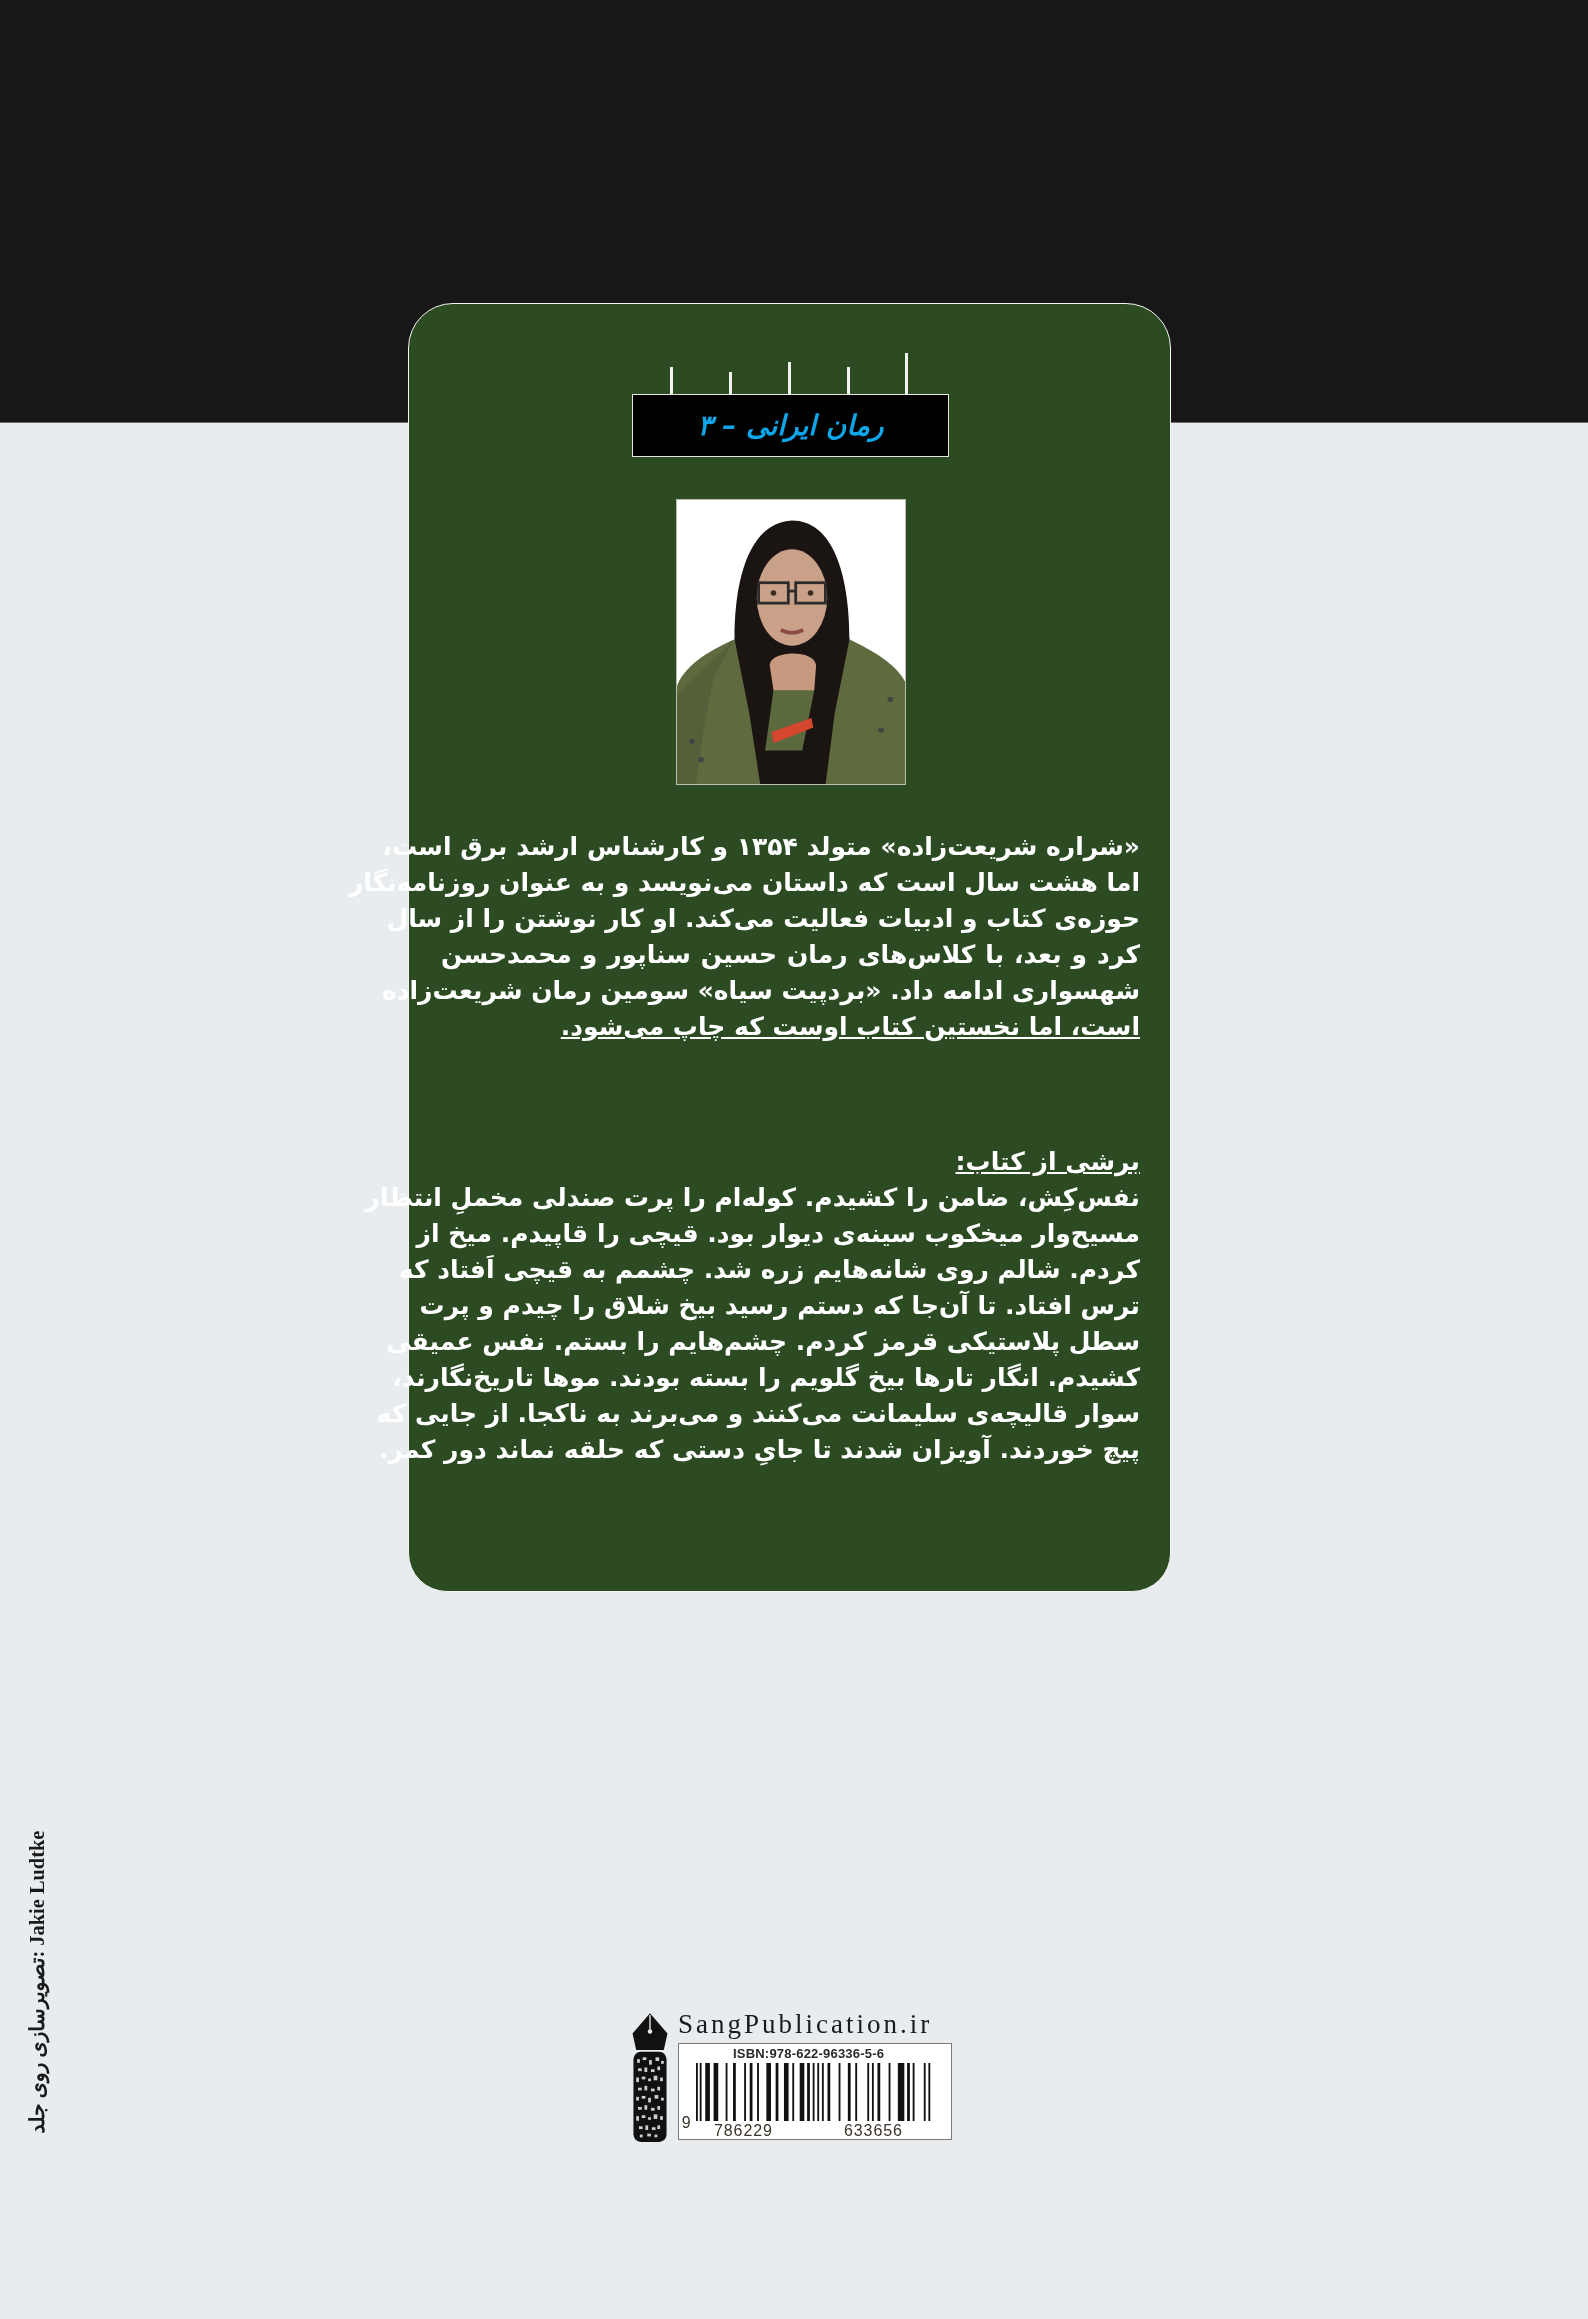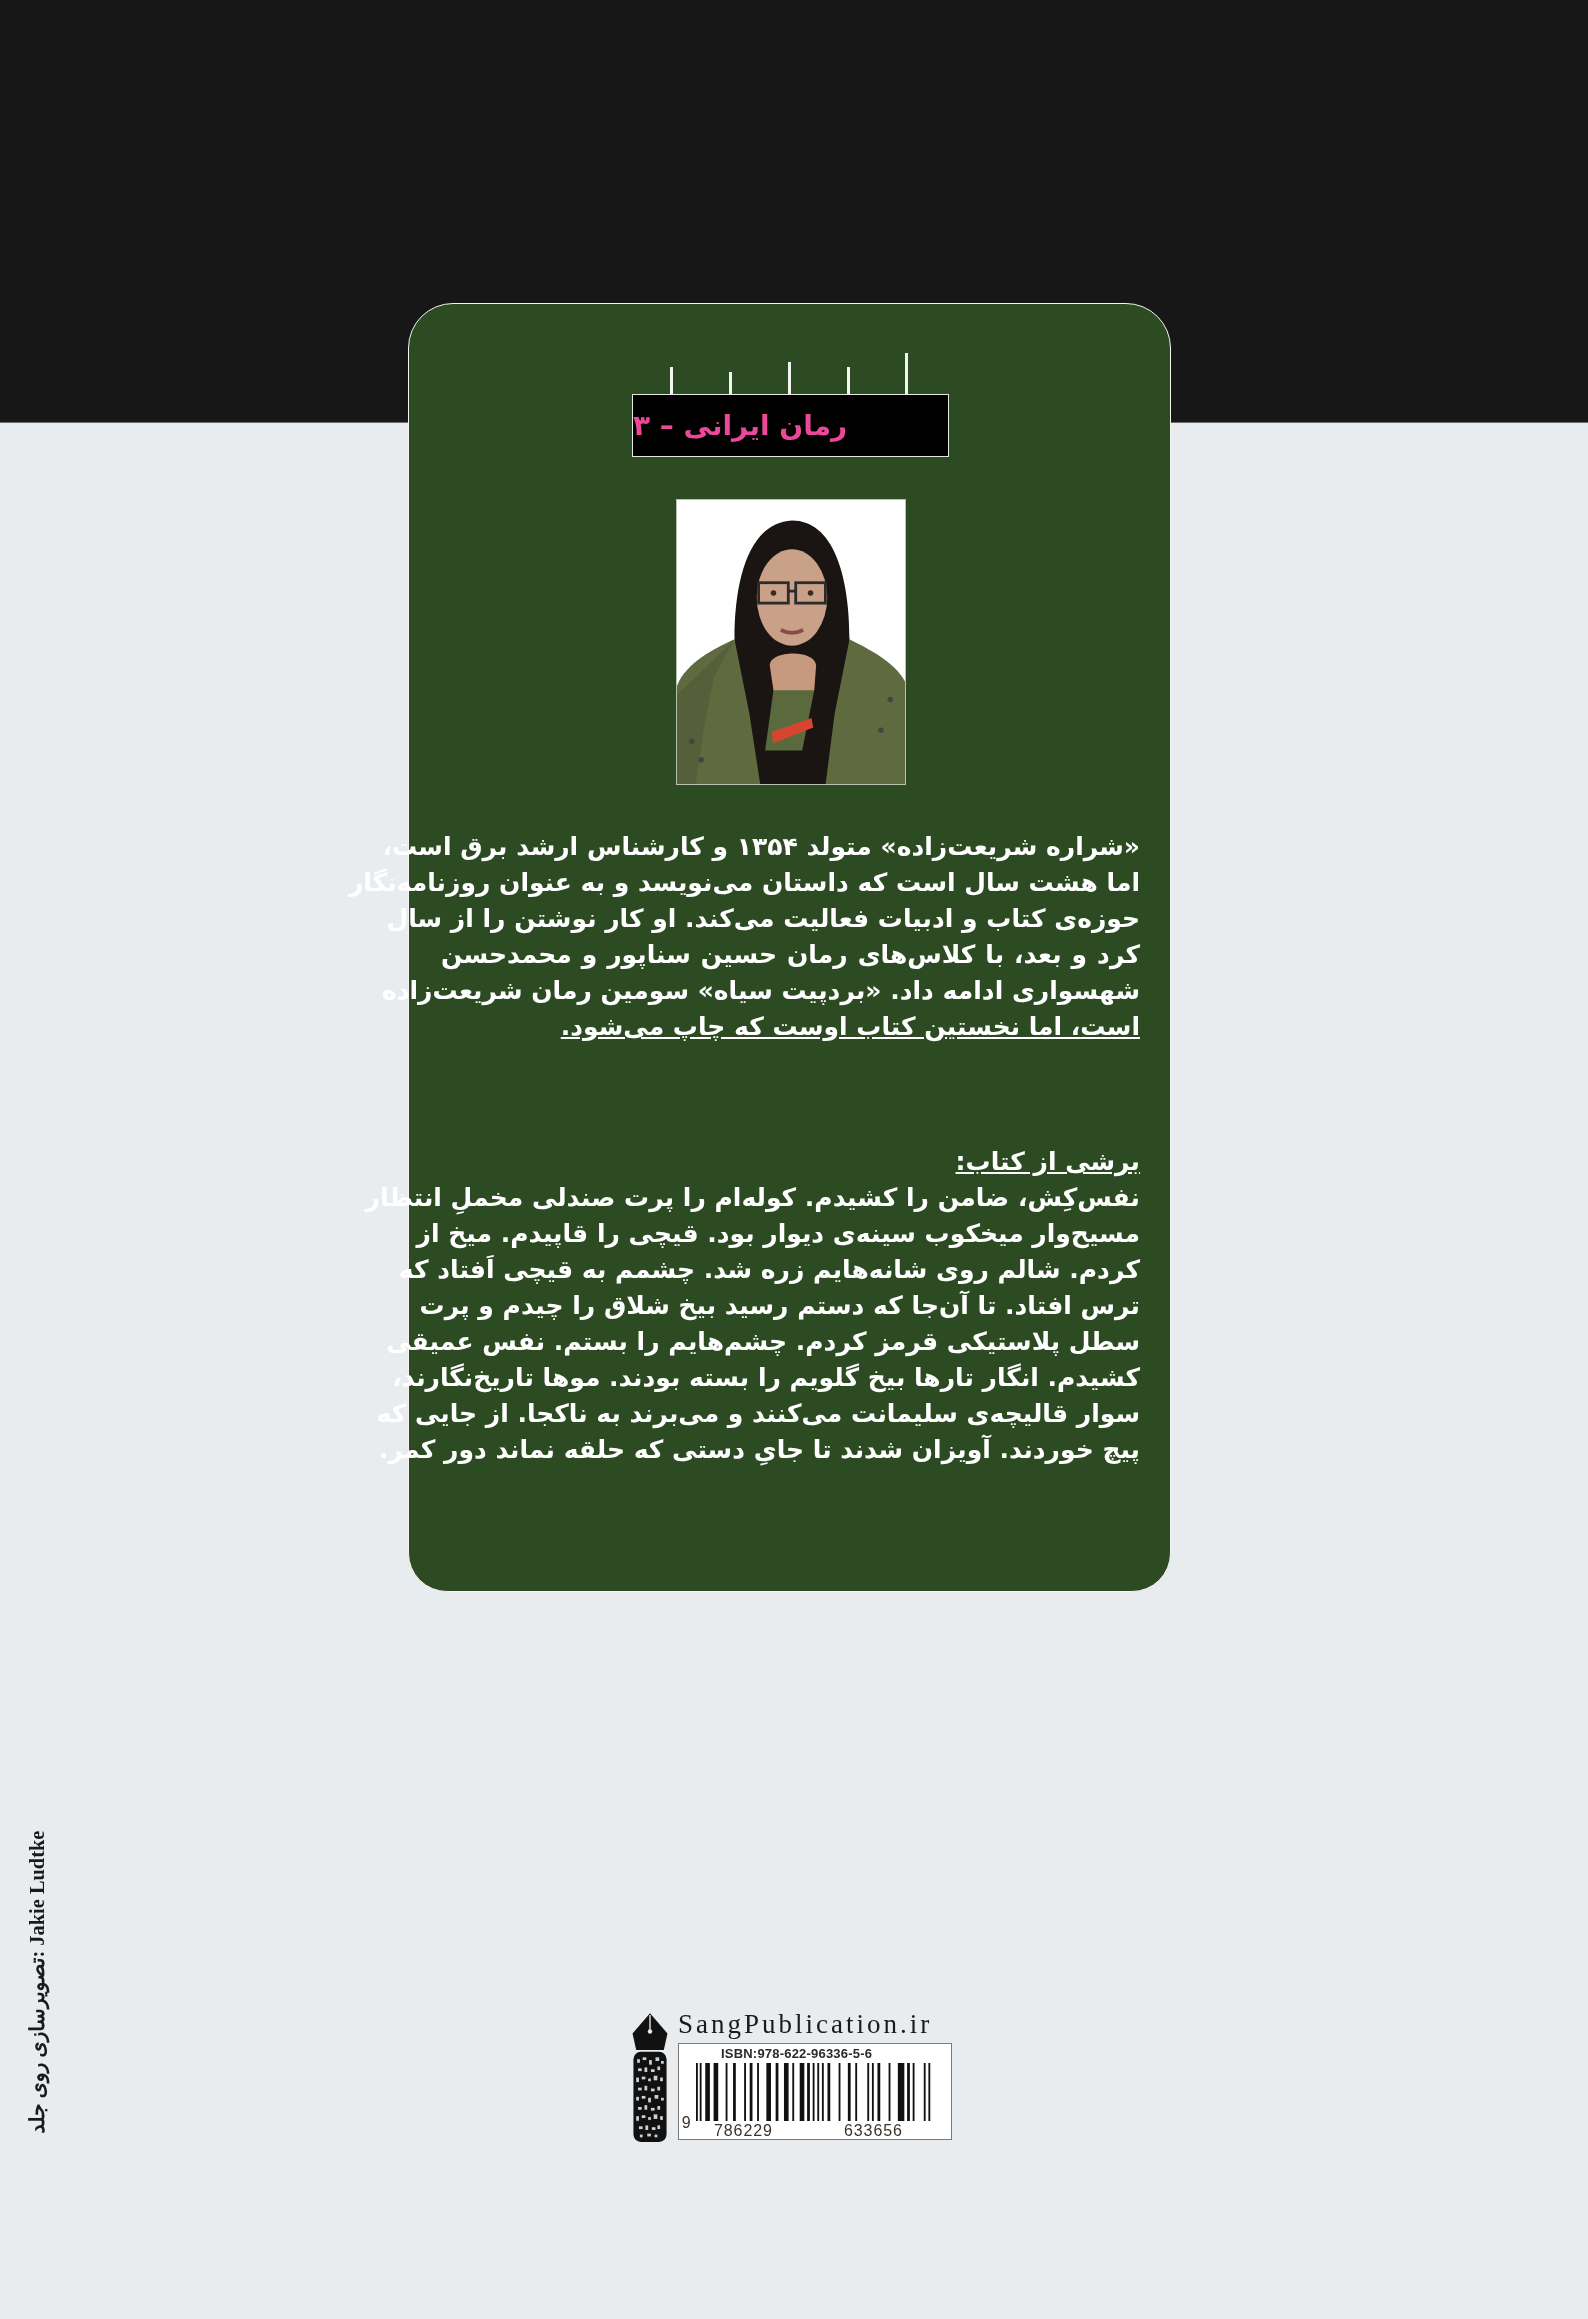--- a/index.html
+++ b/index.html
@@ -20,23 +20,24 @@
   .tick {
     position: absolute; width: 2.8px; background: #f2f2ee;
   }
   .tick::after {
     content: ""; position: absolute; left: 0; width: 2.8px; top: 100%; height: 37px;
     background: #2a2a2a;
   }
   .series-box {
     position: absolute; left: 223px; top: 90px; width: 317px; height: 63px;
     background: #000; border: 1.9px solid #e8e8e2; box-sizing: border-box;
-    display: flex; align-items: center; justify-content: flex-end;
-    color: #ec4899; font-weight: bold; font-size: 28px; direction: rtl;
+    display: flex; align-items: center; justify-content: center;
+    color: #0ea5e9; font-weight: bold; font-size: 28px; direction: rtl;
     font-family: "DejaVu Sans", sans-serif;
+    font-style: italic;
   }
   .photo {
     position: absolute; left: 267px; top: 195px; width: 230px; height: 286px;
     background: #ffffff; border: 0.9px solid #b9c0b0; box-sizing: border-box; overflow: hidden;
   }
   .text-block {
     position: absolute; left: 32px; width: 699px; direction: rtl; text-align: justify;
     color: #ffffff; font-family: "DejaVu Sans", sans-serif; font-weight: bold;
     font-size: 25px; line-height: 36px;
   }
@@ -58,21 +59,21 @@
   .publisher-site {
     position: absolute; left: 678px; top: 2009px; width: 278px; height: 32px;
     font-family: "Liberation Serif", serif; font-weight: normal; font-size: 27px;
     letter-spacing: 3px; color: #1a1a1a; white-space: nowrap;
   }
   .barcode {
     position: absolute; left: 678px; top: 2043px; width: 274px; height: 97px;
     background: #ffffff; border: 0.9px solid #7a7a7a; box-sizing: border-box;
   }
   .isbn-text {
-    position: absolute; left: 34px; top: 1.9px; font-family: "Liberation Sans", sans-serif;
+    position: absolute; left: 46px; top: 1.9px; font-family: "Liberation Sans", sans-serif;
     font-size: 13px; font-weight: bold; color: #2a2a2a; letter-spacing: 0.2px; padding-left: 8px;
   }
   .bars { position: absolute; left: 16.7px; top: 18.6px; width: 250px; height: 58px; }
   .digits {
     position: absolute; font-family: "Liberation Sans", sans-serif; font-size: 16px; color: #3a3428;
   }
 </style>
 </head>
 <body>
 

